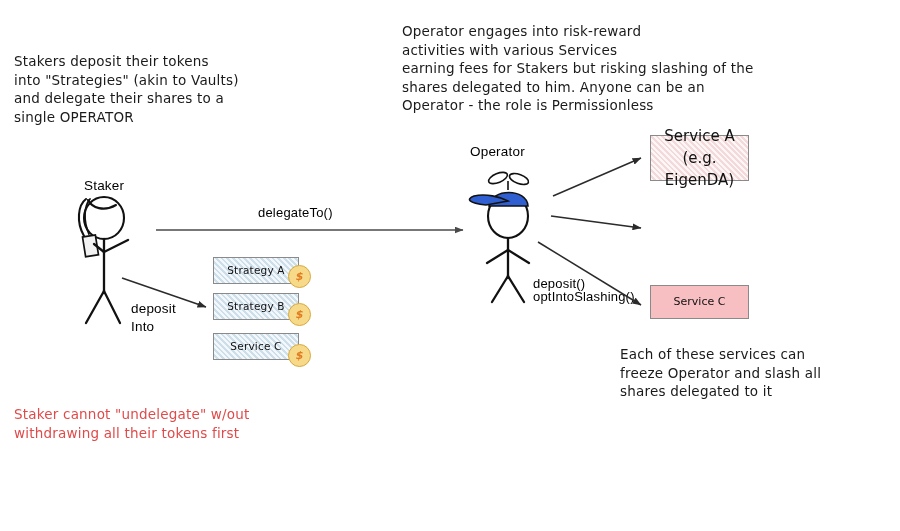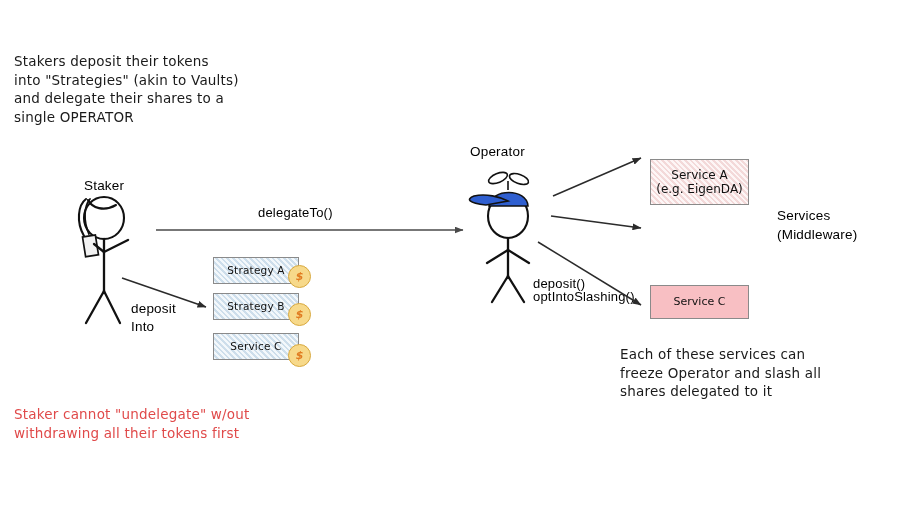--- a/index.html
+++ b/index.html
@@ -58,23 +58,22 @@
         rgba(170,195,215,0.30) 2px, rgba(170,195,215,0.30) 4px);
     font-size: 10.5px;
     line-height: 13px;
     letter-spacing: 0.2px;
   }
   .service-box-hatch {
     background-color: #fbe9e9;
     background-image: repeating-linear-gradient(45deg,
         rgba(255,255,255,0.6) 0px, rgba(255,255,255,0.6) 2px,
         rgba(225,180,180,0.30) 2px, rgba(225,180,180,0.30) 4px);
-    font-size: 12px;
-    line-height: 14px;
-    margin-top: 24px;
+    font-size: 15px;
+    line-height: 22px;
   }
   .service-box-solid {
     background-color: #f8bfc3;
     font-size: 11px;
     line-height: 14px;
   }
   .coin {
     position: absolute;
     width: 21px;
     height: 21px;
@@ -102,20 +101,25 @@
 </head>
 <body>
 
 <div id="canvas">
 
   <div class="note" style="left:14px; top:52px; width:360px;">Stakers deposit their tokens
 into "Strategies" (akin to Vaults)
 and delegate their shares to a
 single OPERATOR</div>
 
+  <div class="note" style="left:402px; top:22px; width:470px;">Operator engages into risk-reward
+activities with various Services
+earning fees for Stakers but risking slashing of the
+shares delegated to him. Anyone can be an
+Operator - the role is Permissionless</div>
 
   <div class="note" style="left:620px; top:345px; width:250px;">Each of these services can
 freeze Operator and slash all
 shares delegated to it</div>
 
   <div class="note red" style="left:14px; top:405px; width:300px;">Staker cannot "undelegate" w/out
 withdrawing all their tokens first</div>
 
 
   <div class="label" style="left:84px; top:178px;">Staker</div>
@@ -123,22 +127,20 @@
   <div class="label" style="left:470px; top:144px;">Operator</div>
 
   <div class="label small" style="left:258px; top:206px;">delegateTo()</div>
 
   <div class="label" style="left:131px; top:300px; line-height:18px;">deposit
 Into</div>
 
   <div class="label small" style="left:533px; top:277px;">deposit()
 optIntoSlashing()</div>
 
-  <div class="label" style="left:777px; top:206px; line-height:19px;">Services
-(Middleware)</div>
 
   <div class="box strategy-box" style="left:213px; top:257px; width:86px; height:27px;">Strategy A</div>
   <div class="coin" style="left:288px; top:265px;">$</div>
 
   <div class="box strategy-box" style="left:213px; top:293px; width:86px; height:27px;">Strategy B</div>
   <div class="coin" style="left:288px; top:303px;">$</div>
 
   <div class="box strategy-box" style="left:213px; top:333px; width:86px; height:27px;">Service C</div>
   <div class="coin" style="left:288px; top:344px;">$</div>
 

